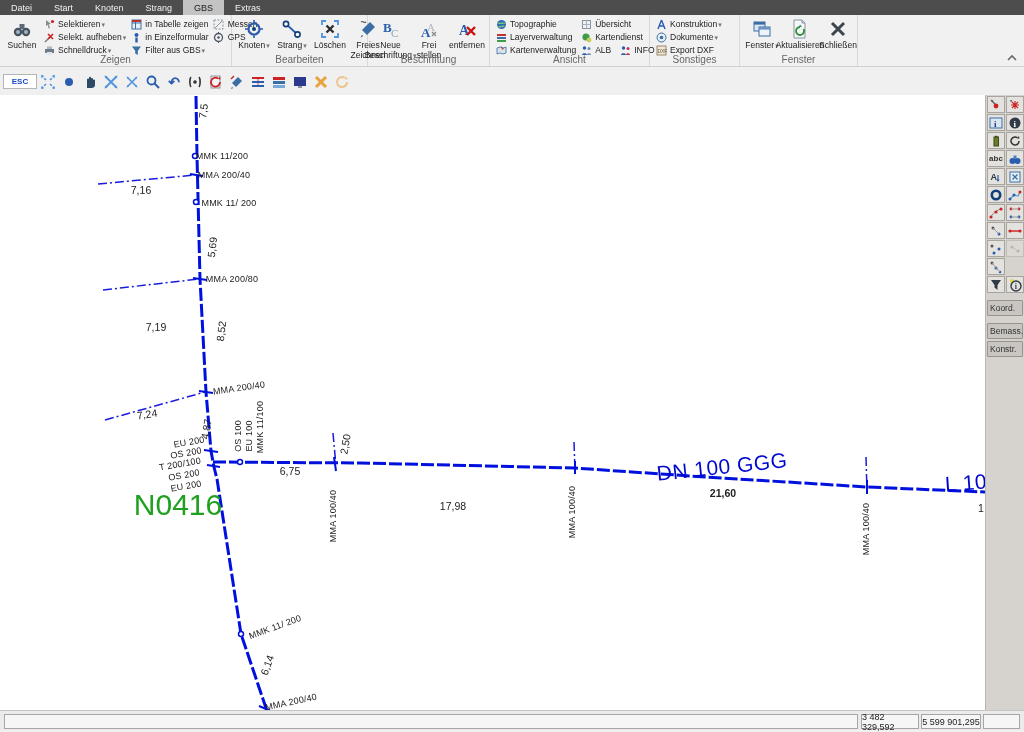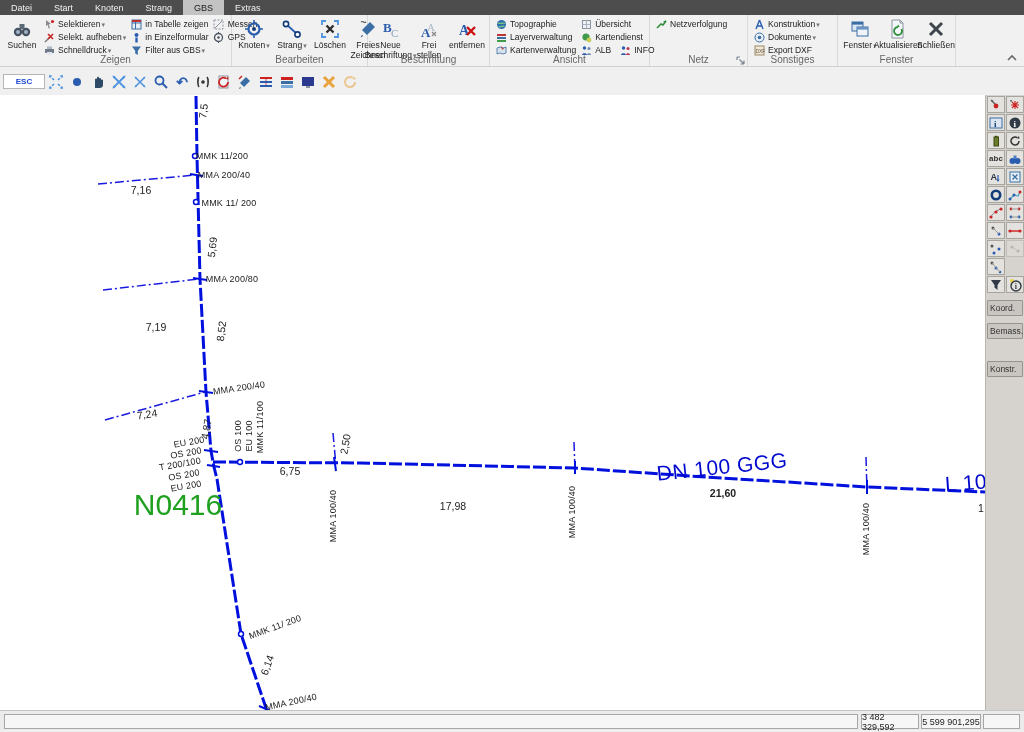--- a/index.html
+++ b/index.html
@@ -18,21 +18,21 @@
   .bb .bl{font-size:8.5px;text-align:center;line-height:1.15;white-space:pre-line;margin-top:1px}
   .col{display:flex;flex-direction:column;justify-content:flex-start;gap:1px;margin:1px 2px}
   .sb{display:flex;align-items:center;gap:3px;font-size:8.5px;height:12px;white-space:nowrap;cursor:default}
   .dd::after{content:"\25BE";font-size:7px;color:#777;margin-left:1px}
   .ic22{width:22px;height:22px;display:flex;align-items:center;justify-content:center}
   .ic12{width:12px;height:12px;display:inline-flex;align-items:center;justify-content:center;flex:0 0 12px}
   .launcher{position:absolute;right:2px;bottom:1px;width:9px;height:9px}
   .chevron{position:absolute;right:6px;bottom:3px;width:12px;height:10px;cursor:default}
   
   .qbar{position:absolute;left:0;top:68px;width:1024px;height:27px;background:#f0f0f0;display:flex;align-items:center;padding-left:3px;gap:1px}
-  .esc{width:42px;height:15px;background:#fff;border:1px solid #b5b5b5;color:#1a46d0;font-weight:bold;font-size:8px;display:flex;align-items:center;justify-content:center}
+  .esc{width:34px;height:15px;background:#fff;border:1px solid #b5b5b5;color:#1a46d0;font-weight:bold;font-size:8px;display:flex;align-items:center;justify-content:center}
   .qi{width:20px;height:19px;display:flex;align-items:center;justify-content:center;border:1px solid transparent}
   .scale{position:absolute;right:44px;top:71px;display:flex;align-items:center;gap:4px;font-size:9px;color:#333}
   .scale input{width:36px;height:15px;border:1px solid #8f8f8f;background:#fff;font-size:9px;font-family:"Liberation Sans",sans-serif;text-align:center}
   
   .canvas{position:absolute;left:0;top:95px;width:985px;height:615px;background:#fff;overflow:hidden}
   .canvas .net{position:absolute;left:0;top:0}
   .cl{position:absolute;white-space:nowrap;color:#1b1b1b;font-size:9px}
   .cl.m{font-size:10.5px;color:#222}
   .cl.n{font-size:9px;letter-spacing:.2px}
   .cl.big{font-size:21px;color:#0008cf;letter-spacing:.5px}
@@ -306,40 +306,20 @@
                 <path d="M6 10c0-2.2 4-2.2 4 0z" fill="#b35"></path>
               </svg>
             </span>
             <span>INFO</span>
           </span>
       </div>
     </div>
     <div class="grp-cap">Ansicht</div>
   </div>
 
-  <div class="grp" style="width:98px">
-    <div class="col">
-      <div class="sb">
-          <span class="ic12">
-            <svg width="11" height="11" viewBox="0 0 11 11">
-              <path d="M1 9L5 5l2 1 3-4" fill="none" stroke="#2f8f3a" stroke-width="1.6"></path>
-              <path d="M10 1l-1 3-2-1z" fill="#2f8f3a"></path>
-            </svg>
-          </span>
-          <span>Netzverfolgung</span>
-        </div>
-    </div>
-    <span class="launcher">
-        <svg width="9" height="9" viewBox="0 0 9 9">
-          <path d="M1 1h3M1 1v3" stroke="#7a8693" stroke-width="1.2"></path>
-          <path d="M3.5 3.5L8 8M8 8V4.5M8 8H4.5" stroke="#7a8693" stroke-width="1.2" fill="none"></path>
-        </svg>
-      </span>
-    <div class="grp-cap">Netz</div>
-  </div>
 
   <div class="grp" style="width:90px">
     <div class="col">
       <div class="sb">
           <span class="ic12">
             <svg width="11" height="11" viewBox="0 0 11 11">
               <path d="M5.5 1L2 10M5.5 1L9 10M3.2 7h4.6" fill="none" stroke="#2a5db0" stroke-width="1.4"></path>
             </svg>
           </span>
           <span class="dd">Konstruktion</span>
@@ -741,21 +721,21 @@
     <div class="pi">
         <svg width="14" height="14" viewBox="0 0 14 14">
           <circle cx="4" cy="3" r="2" fill="#e8d23d"></circle>
           <circle cx="8" cy="8" r="5" fill="none" stroke="#2f3a44" stroke-width="1.4"></circle>
           <text x="6.7" y="11" font-size="8" fill="#2f3a44" font-weight="bold" font-family="Liberation Serif,serif">i</text>
         </svg>
       </div>
   </div>
   <div class="ptxt">Koord.</div>
   <div class="ptxt" style="margin-top:7px">Bemass.</div>
-  <div class="ptxt" style="margin-top:22px">Konstr.</div>
+  <div class="ptxt" style="margin-top:2px">Konstr.</div>
 </div>
 
 <div class="status">
   <div class="sfield" style="left:4px;width:854px"></div>
   <div class="sfield" style="left:861px;width:58px">3 482 329,592</div>
   <div class="sfield" style="left:921px;width:60px">5 599 901,295</div>
   <div class="sfield" style="left:983px;width:37px"></div>
 </div>
 
 </body></html>

